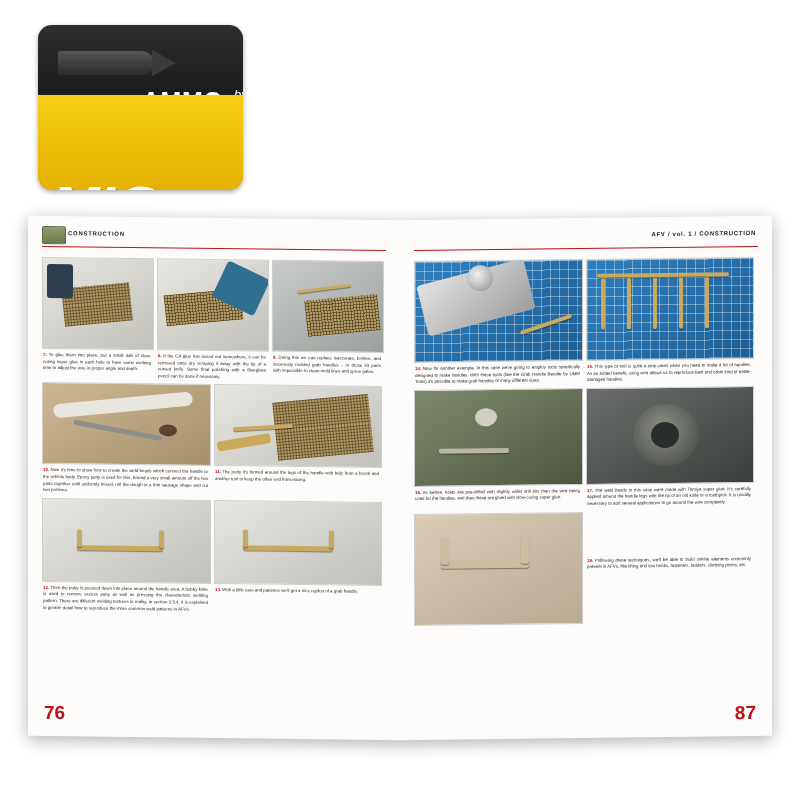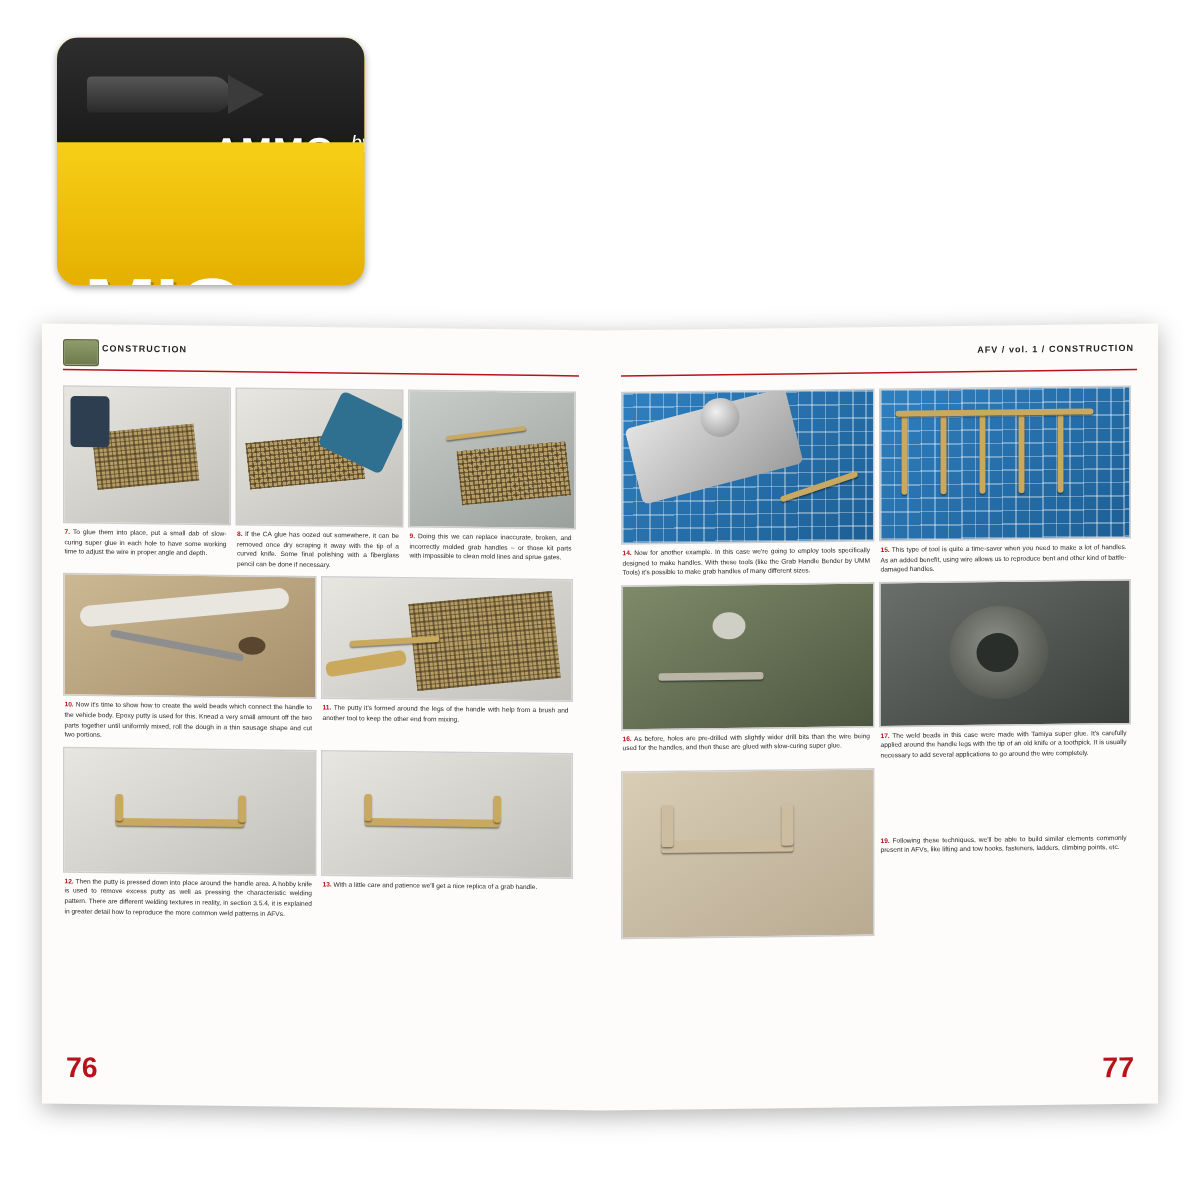--- a/index.html
+++ b/index.html
@@ -324,21 +324,21 @@
           </div>
         </div>
       </div>
 
       <div class="cap" style="width:167px;margin-top:-58px">
         <b>18.</b>
         <span>Yet another method for creating weld beads around the handles consists in using regular modeling putty. It's thinned with acetone to the right consistency to be applied by brush, and then a small amount is applied around each handle leg.</span>
       </div>
 
     </div>
-    <div class="pagenum r">77</div>
+    <div class="pagenum r">87</div>
   </div>
 
   <div class="tank">
     
     
     
     
   </div>
 
 </div>

